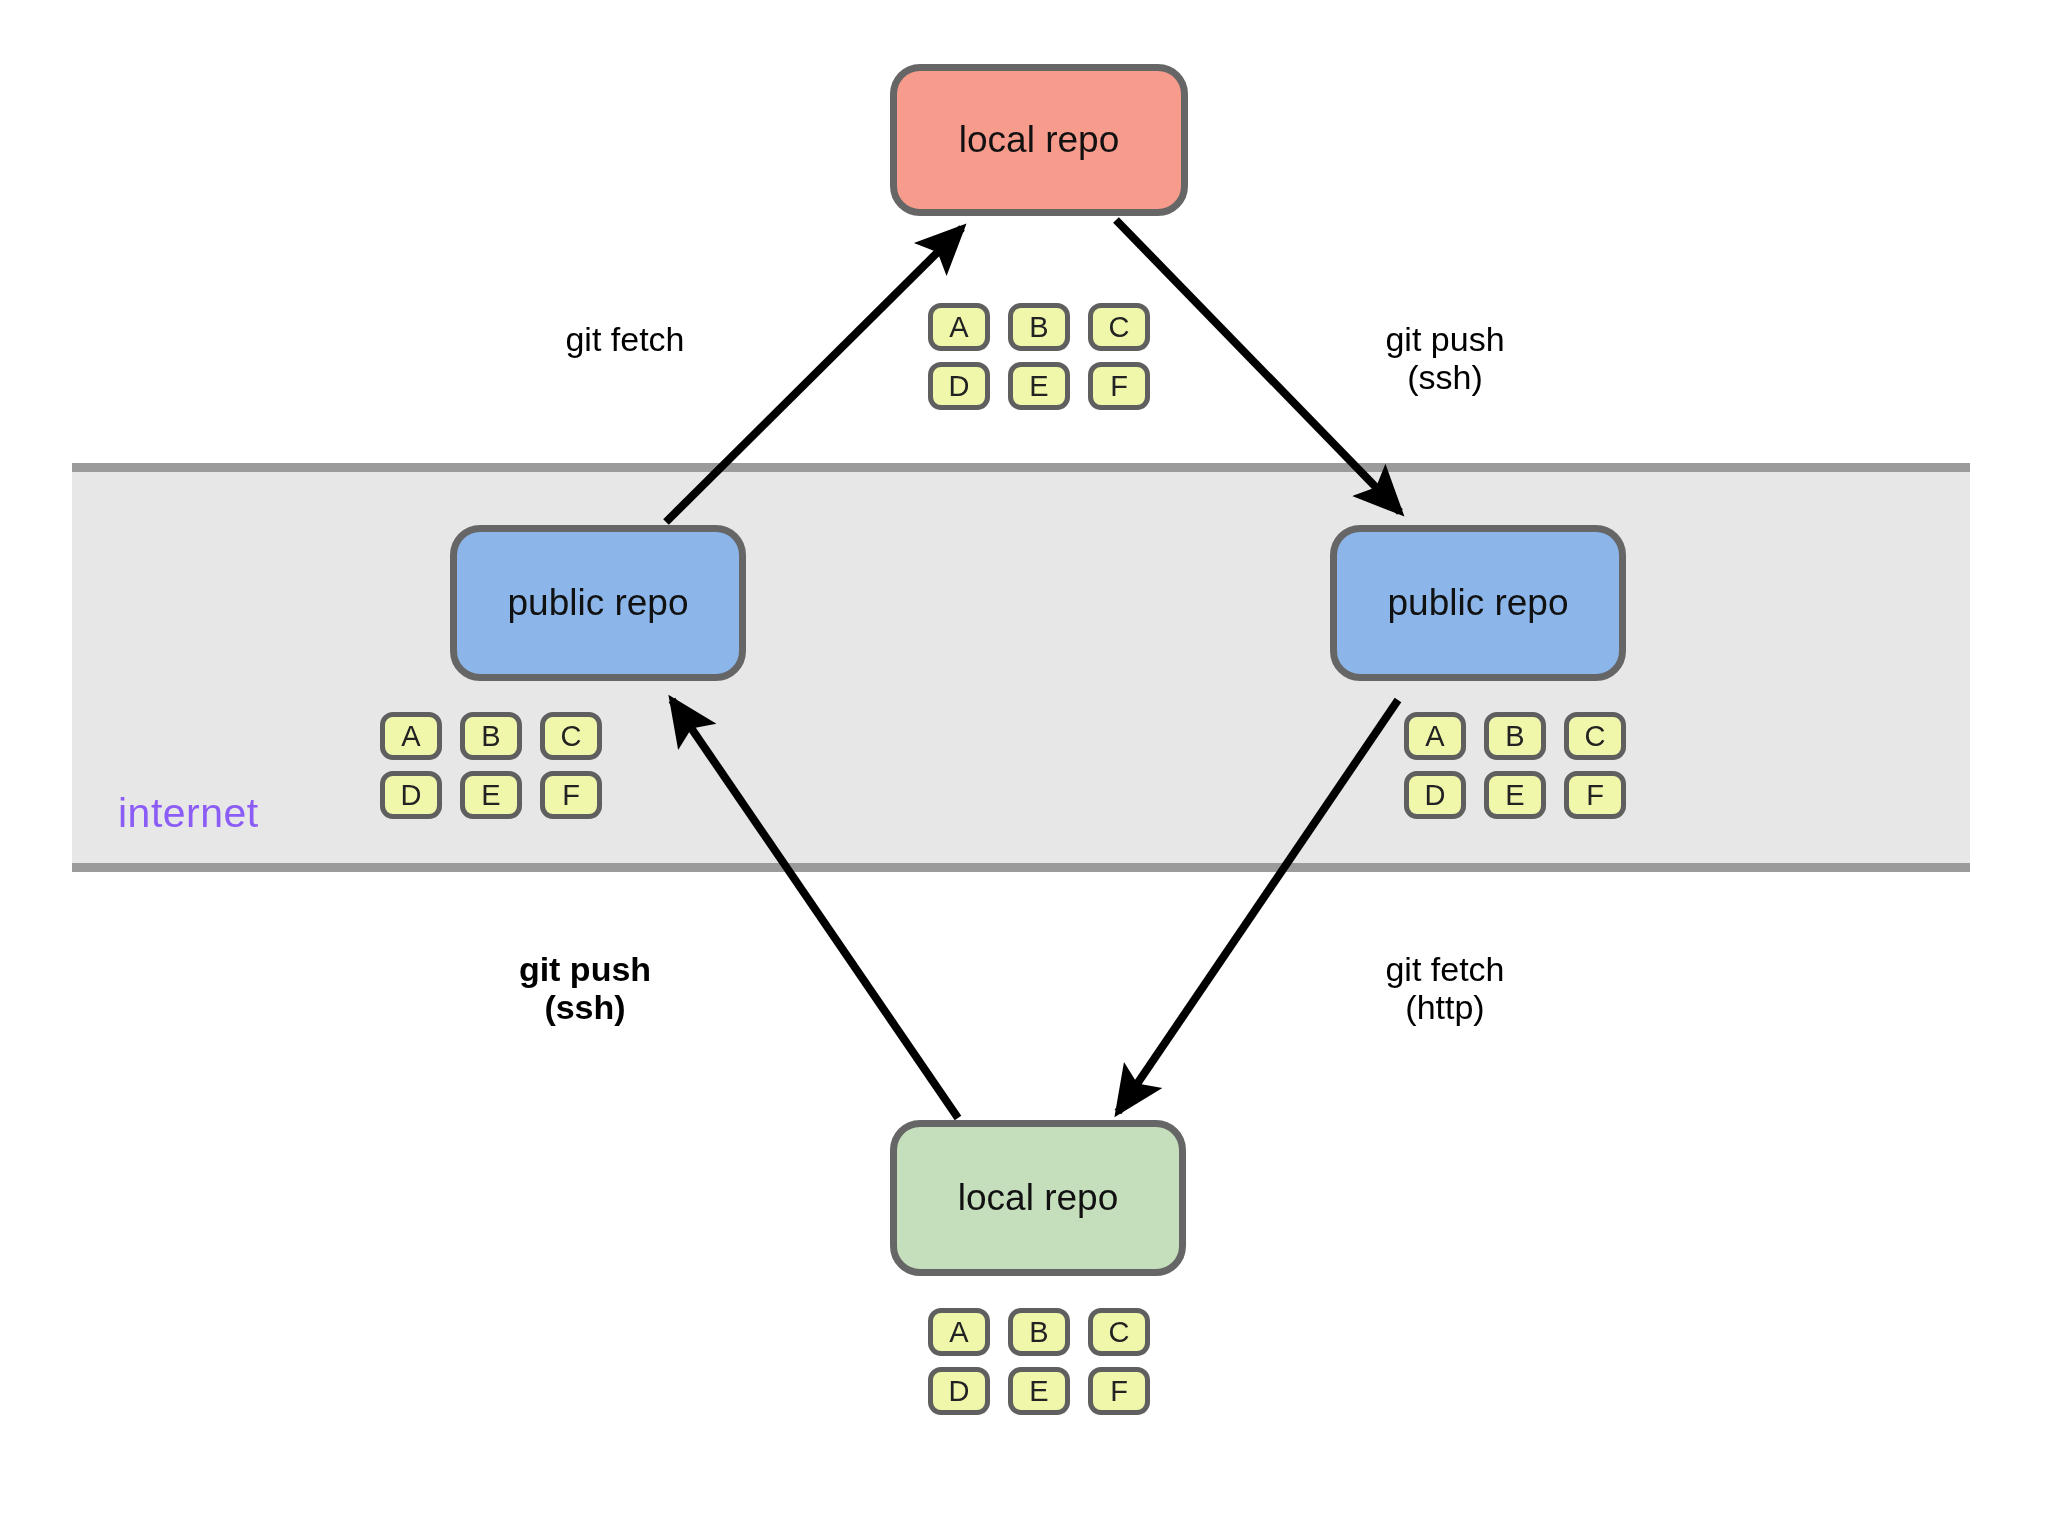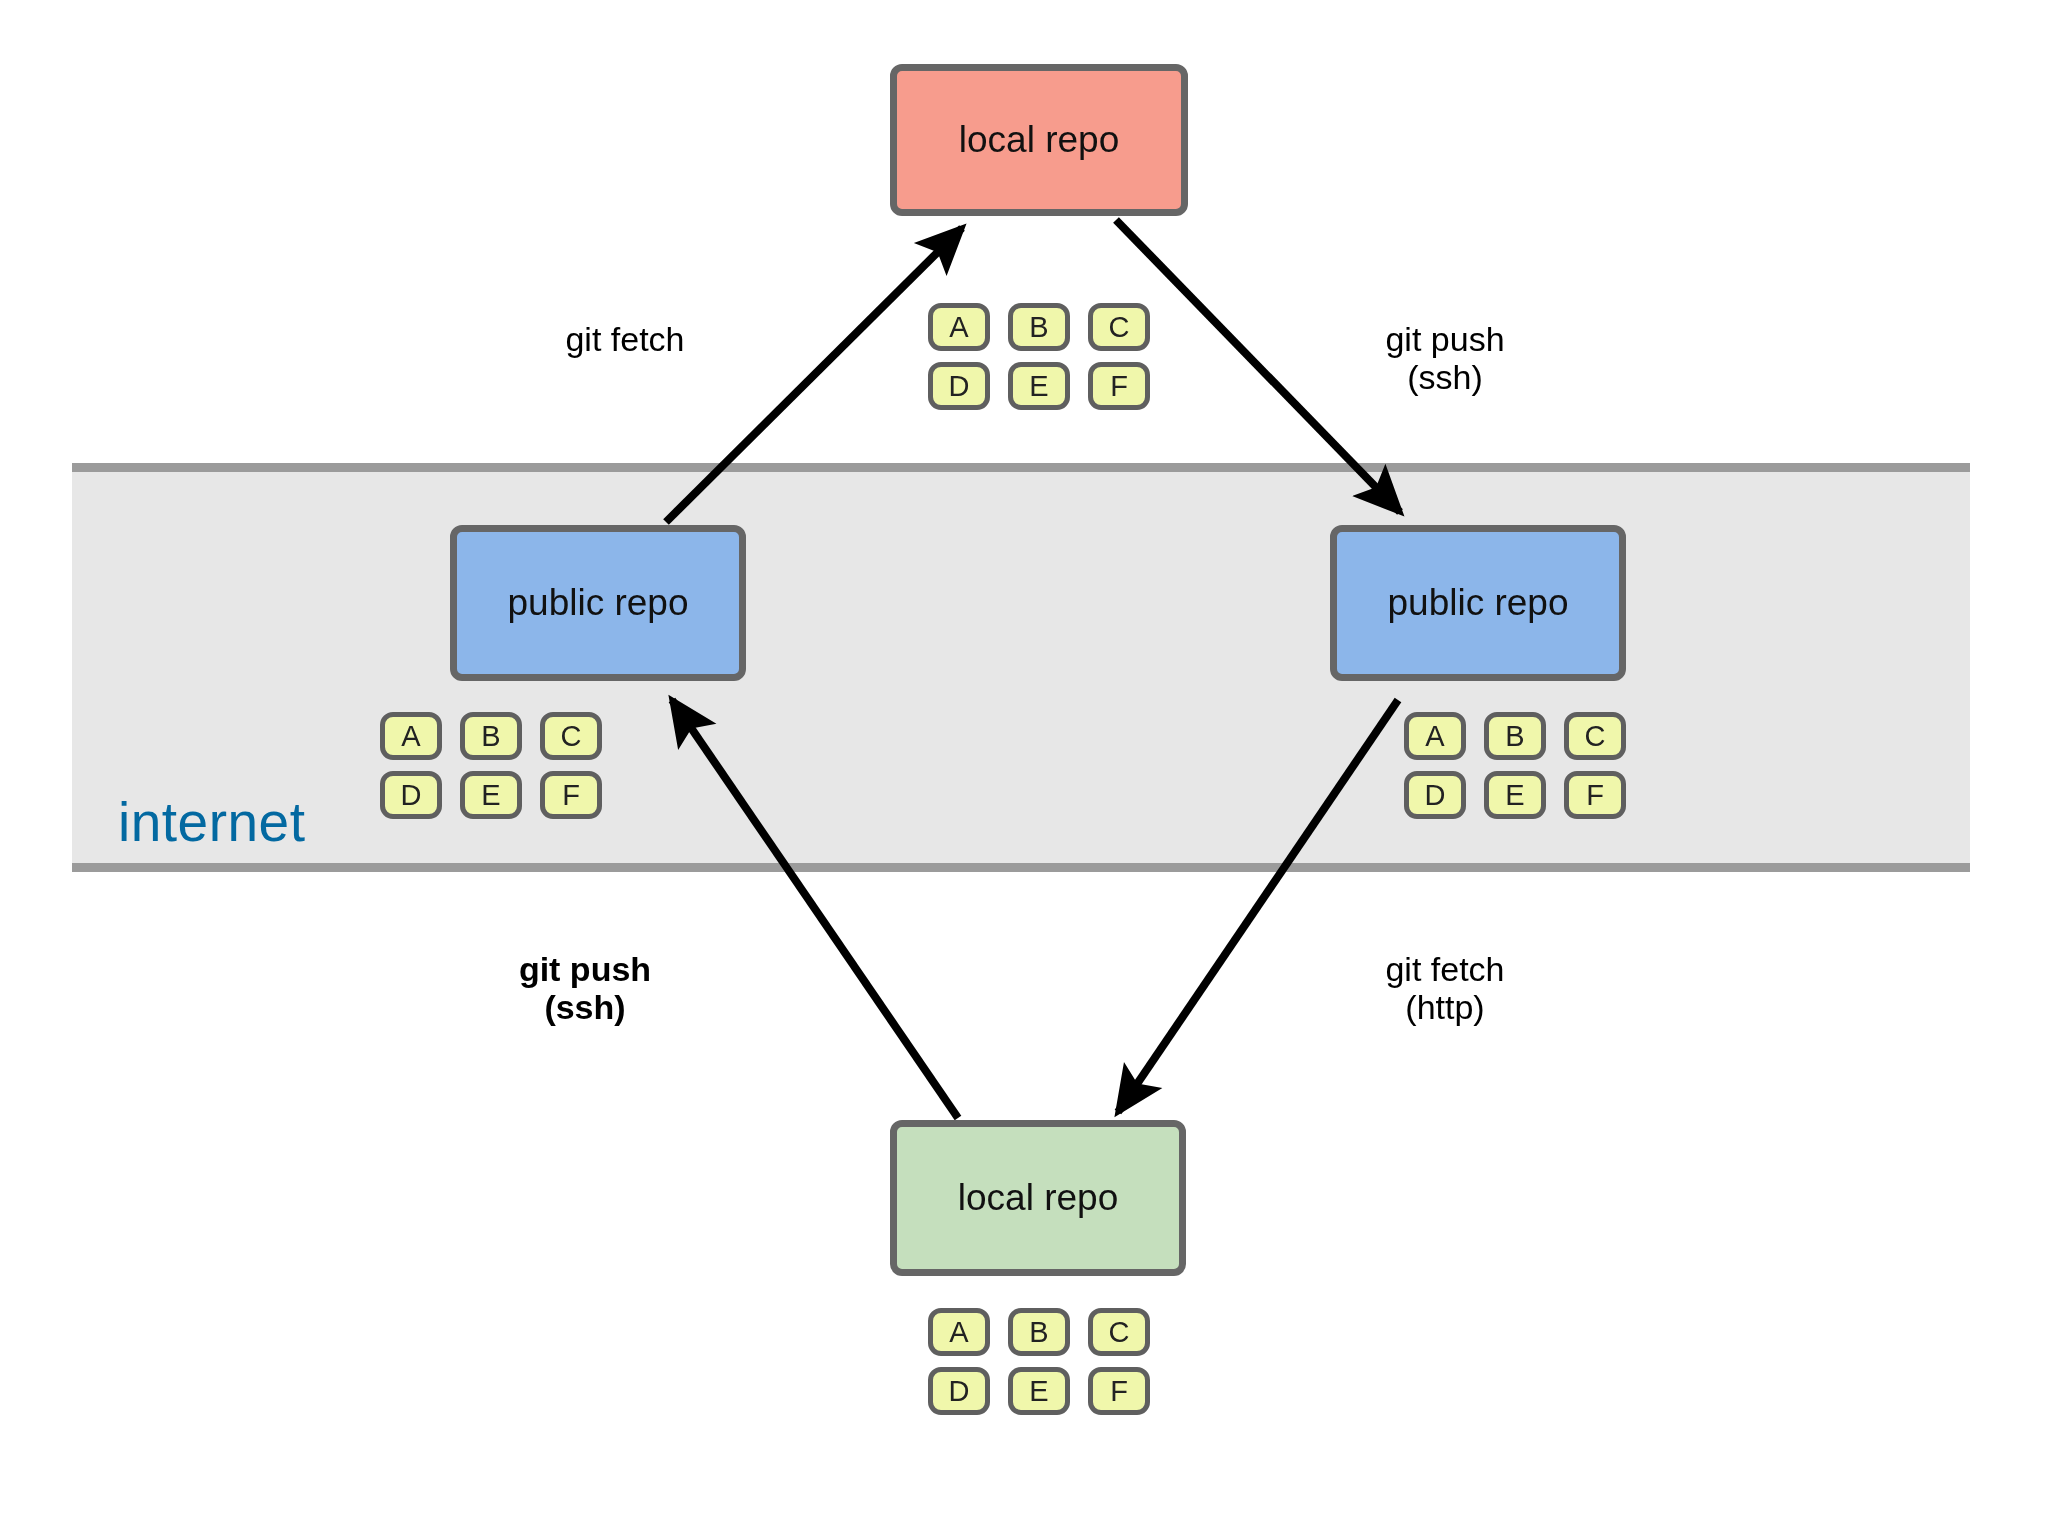--- a/index.html
+++ b/index.html
@@ -26,32 +26,32 @@
     height: 409px;
     background: #e7e7e7;
     border-top: 9px solid #9b9b9b;
     border-bottom: 9px solid #9b9b9b;
     box-sizing: border-box;
   }
   .internet-label {
     position: absolute;
     left: 118px;
     top: 790px;
-    font-size: 55px;
-    color: #0369a1;
+    font-size: 41px;
+    color: #8b5cf6;
     letter-spacing: 0.5px;
     white-space: nowrap;
   }
 
   
   .node {
     position: absolute;
     box-sizing: border-box;
     border: 7px solid #666666;
-    border-radius: 12px;
+    border-radius: 30px;
     display: flex;
     align-items: center;
     justify-content: center;
     font-size: 37px;
     color: #111111;
     white-space: nowrap;
   }
   .node-local-top {
     left: 890px; top: 64px; width: 298px; height: 152px;
     background: #f79c8d;

